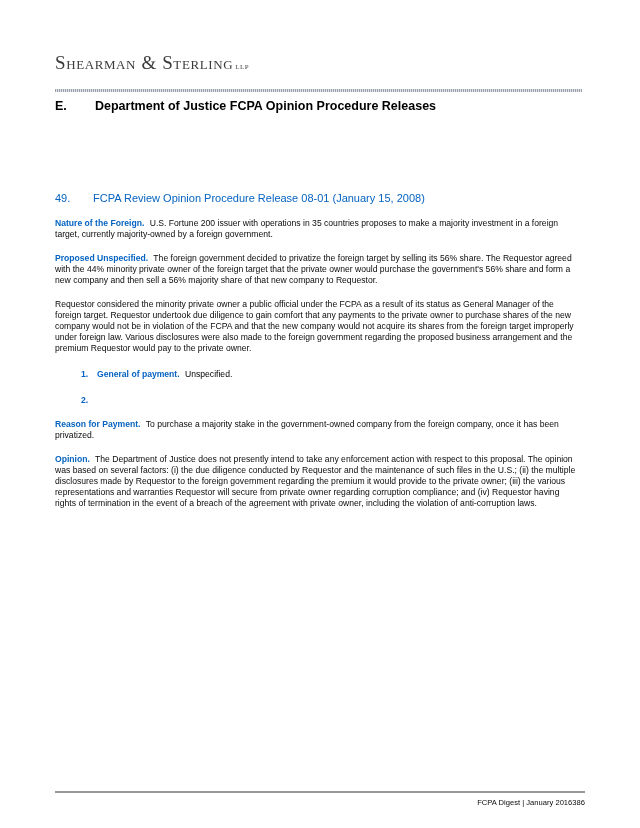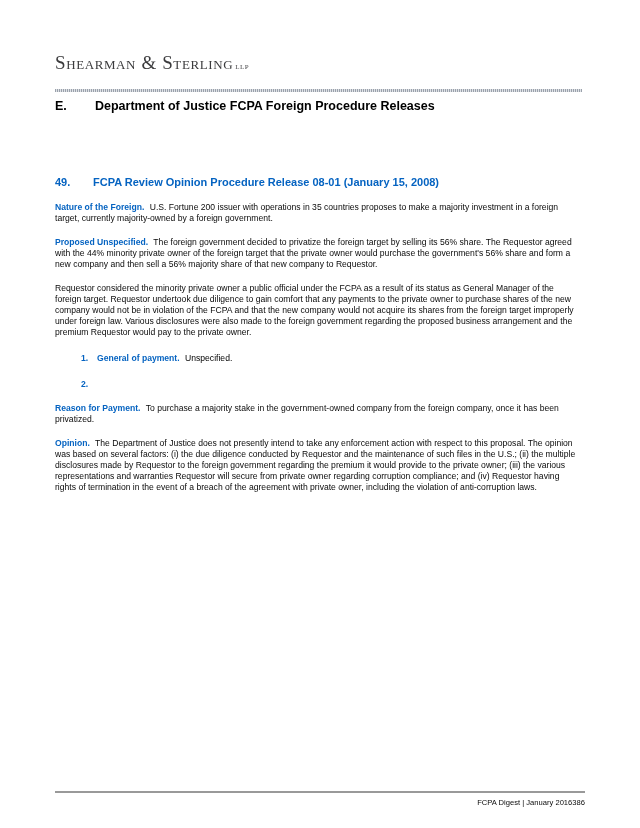--- a/index.html
+++ b/index.html
@@ -42,23 +42,23 @@
     margin-top: 7px;
     font-size: 12.5px;
     font-weight: bold;
     color: #000000;
     line-height: 15px;
   }
   .section-heading .num { width: 40px; flex: none; }
   
   .release-heading {
     display: flex;
-    margin-top: 62px;
+    margin-top: 78px;
     font-size: 11px;
-    font-weight: bold;
+    font-weight: normal;
     color: #0563C1;
     line-height: 13px;
   }
   .release-heading .num { width: 38px; flex: none; }
   
   .para {
     margin-top: 13px;
     font-size: 8.6px;
     line-height: 11px;
     color: #0a0a0a;
@@ -107,21 +107,21 @@
 <div class="page">
 
   <div class="logo">
     <span>Shearman &amp; Sterling</span><span class="llp">LLP</span>
   </div>
 
   <div class="header-rule"></div>
 
   <div class="section-heading">
     <span class="num">E.</span>
-    <span>Department of Justice FCPA Foreign Procedure Releases</span>
+    <span>Department of Justice FCPA Opinion Procedure Releases</span>
   </div>
 
   <div class="release-heading">
     <span class="num">49.</span>
     <span>FCPA Review Opinion Procedure Release 08-01 (January 15, 2008)</span>
   </div>
 
   <p class="para">
     <span class="lead">Nature of the Foreign.</span>
     <span>U.S. Fortune 200 issuer with operations in 35 countries proposes to make a majority investment in a foreign target, currently majority-owned by a foreign government.</span>

